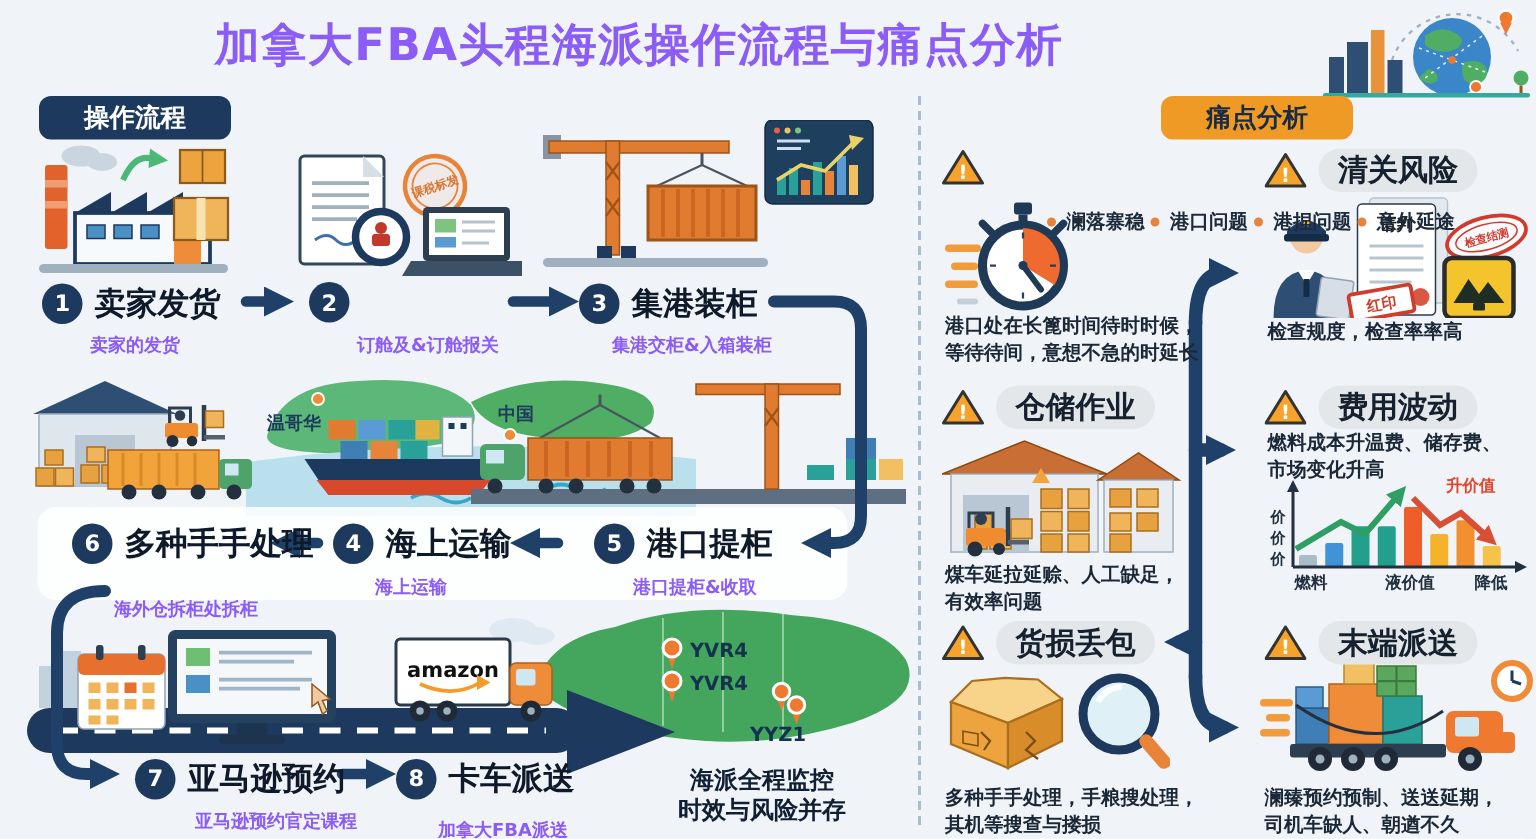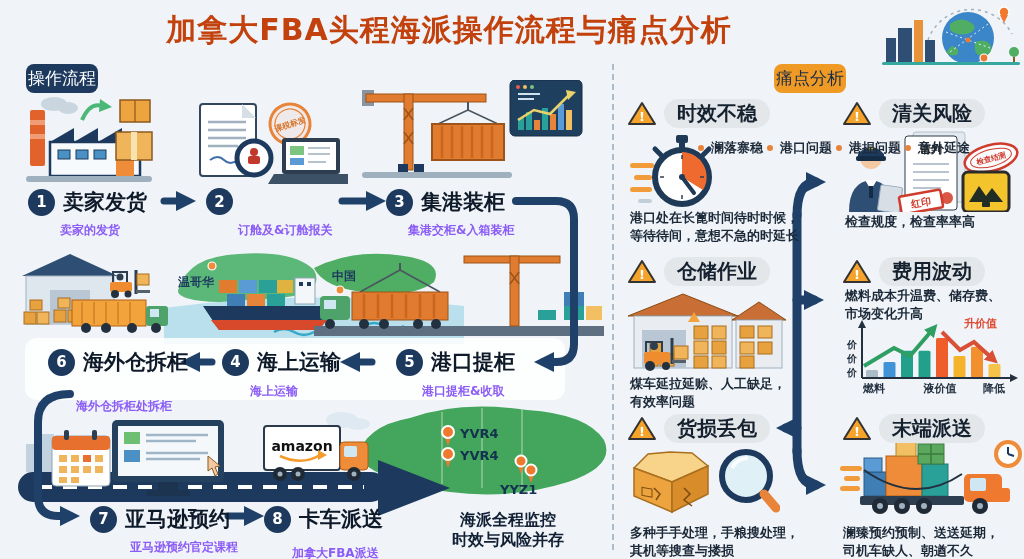--- a/index.html
+++ b/index.html
@@ -1,21 +1,21 @@
 <!DOCTYPE html>
 <html><head>
 <meta charset="utf-8">
 <style>
   html,body{margin:0;padding:0;}
   .stage{position:relative;width:1024px;height:559px;background:#f0f4f8;overflow:hidden;
          font-family:"DejaVu Sans","Liberation Sans",sans-serif;color:#101b2b;}
   .abs{position:absolute;}
   .title{left:0;top:10px;width:852px;text-align:center;font-size:30px;font-weight:800;
-         color:#c2410c;letter-spacing:1px;margin:0;padding-left:23px;}
-  .badge{padding:3px 2px;border-radius:8px;font-size:17px;font-weight:400;}
+         color:#8b5cf6;letter-spacing:1px;margin:0;}
+  .badge{padding:3px 30px;border-radius:8px;font-size:17px;font-weight:700;}
   .badge.navy{background:#1d3a5e;color:#ffffff;}
   .badge.orange{background:#f09a26;color:#182c45;margin-left:14px;}
   .divider{left:612px;top:64px;height:486px;width:0;border-left:2px dashed #a9bdcd;}
   .step{display:flex;align-items:center;gap:8px;}
   .step .n{width:27px;height:27px;border-radius:50%;background:#1d3a5e;color:#fff;
            font-weight:800;font-size:15px;display:flex;align-items:center;justify-content:center;flex:0 0 27px;}
   .step .t{font-size:21px;font-weight:800;color:#0e1a2a;white-space:nowrap;}
   .sub{font-size:12px;font-weight:700;color:#8b5cf6;white-space:nowrap;}
   .band{background:rgba(255,255,255,.85);border-radius:12px;}
   .pain-h{display:flex;align-items:center;gap:8px;}
@@ -520,21 +520,21 @@
   <div class="sub abs" style="left:238px;top:222px">订舱及&amp;订舱报关</div>
 
   <div class="step abs" style="left:386px;top:188px">
     <span class="n">3</span>
     <span class="t">集港装柜</span>
   </div>
   <div class="sub abs" style="left:408px;top:222px">集港交柜&amp;入箱装柜</div>
 
   <div class="step abs" style="left:48px;top:348px">
     <span class="n">6</span>
-    <span class="t">海外仓拆柜</span>
+    <span class="t">多种手手处理</span>
   </div>
   <div class="sub abs" style="left:76px;top:398px">海外仓拆柜处拆柜</div>
 
   <div class="step abs" style="left:222px;top:348px">
     <span class="n">4</span>
     <span class="t">海上运输</span>
   </div>
   <div class="sub abs" style="left:250px;top:383px">海上运输</div>
 
   <div class="step abs" style="left:396px;top:348px">
@@ -556,21 +556,20 @@
   <div class="sub abs" style="left:292px;top:545px">加拿大FBA派送</div>
 
   <div class="footer-note abs" style="left:460px;top:510px">海派全程监控</div>
   <div class="footer-note abs" style="left:452px;top:530px">时效与风险并存</div>
 
   <div class="pain-h abs" style="left:628px;top:99px">
     <svg width="28" height="25" viewBox="0 0 28 25">
       <polygon points="14,2 27,23 1,23" fill="#f6a32b" stroke="#333" stroke-width="2" stroke-linejoin="round"></polygon>
       <text x="14" y="20" text-anchor="middle" font-size="13" font-weight="bold" fill="#fff">!</text>
     </svg>
-    <span class="pill">时效不稳</span>
   </div>
   <div class="bullets abs" style="left:698px;top:139px">
     <div class="bullet">
         <span class="dot"></span>
         <span>澜落寨稳</span>
       </div>
     <div class="bullet">
         <span class="dot"></span>
         <span>港口问题</span>
       </div>

